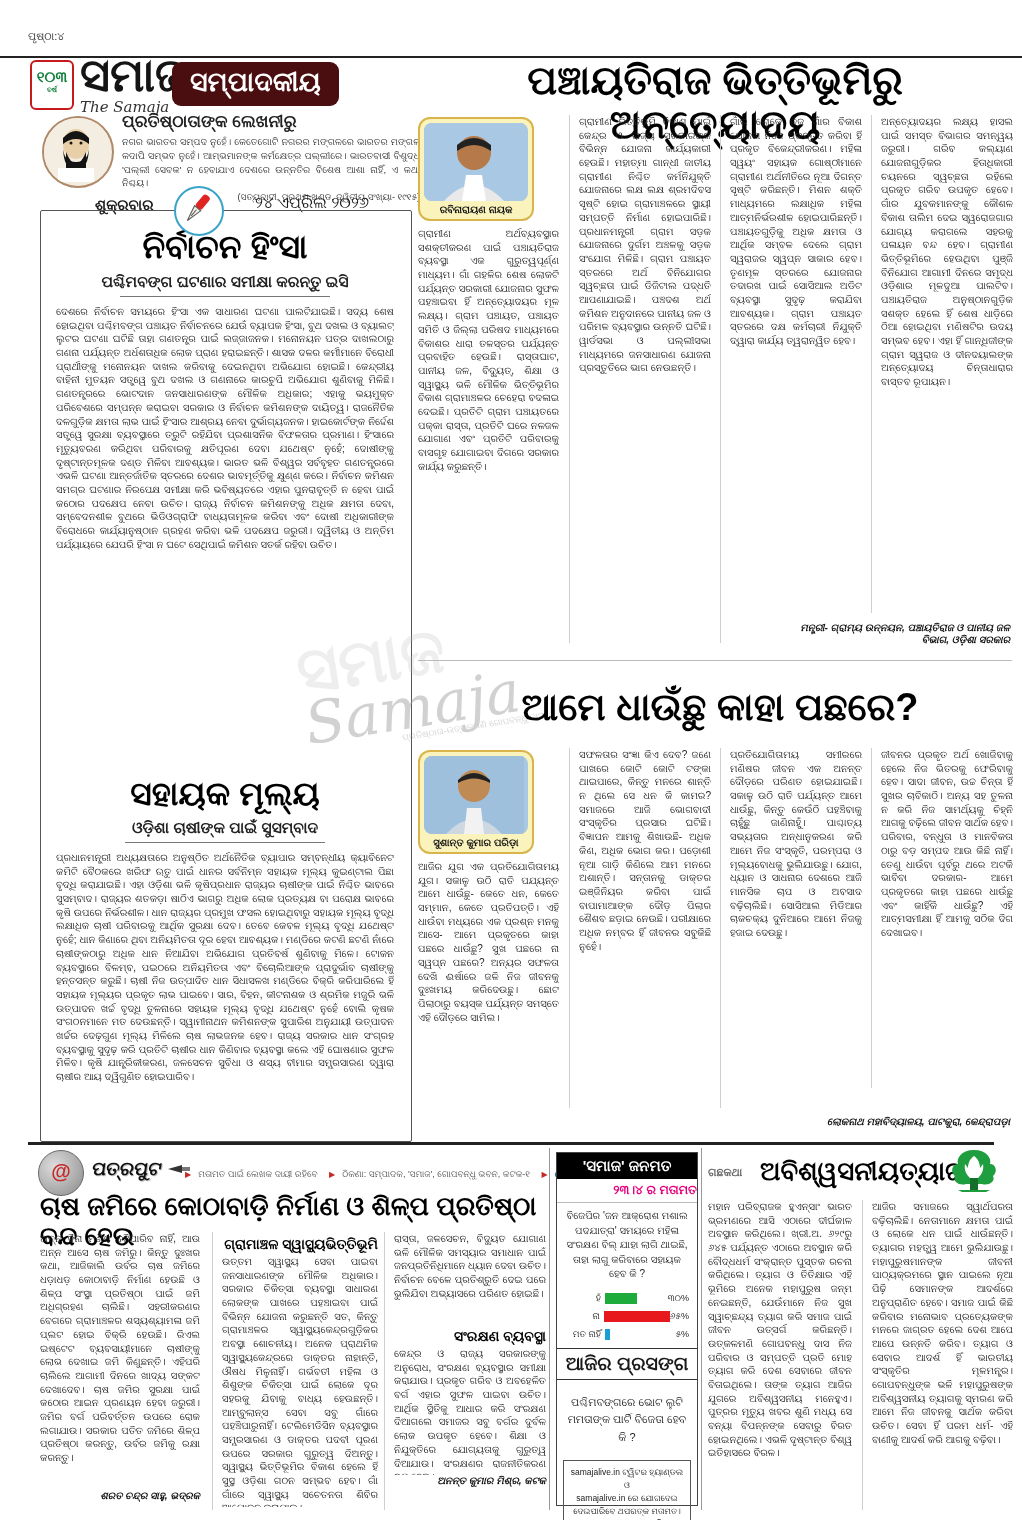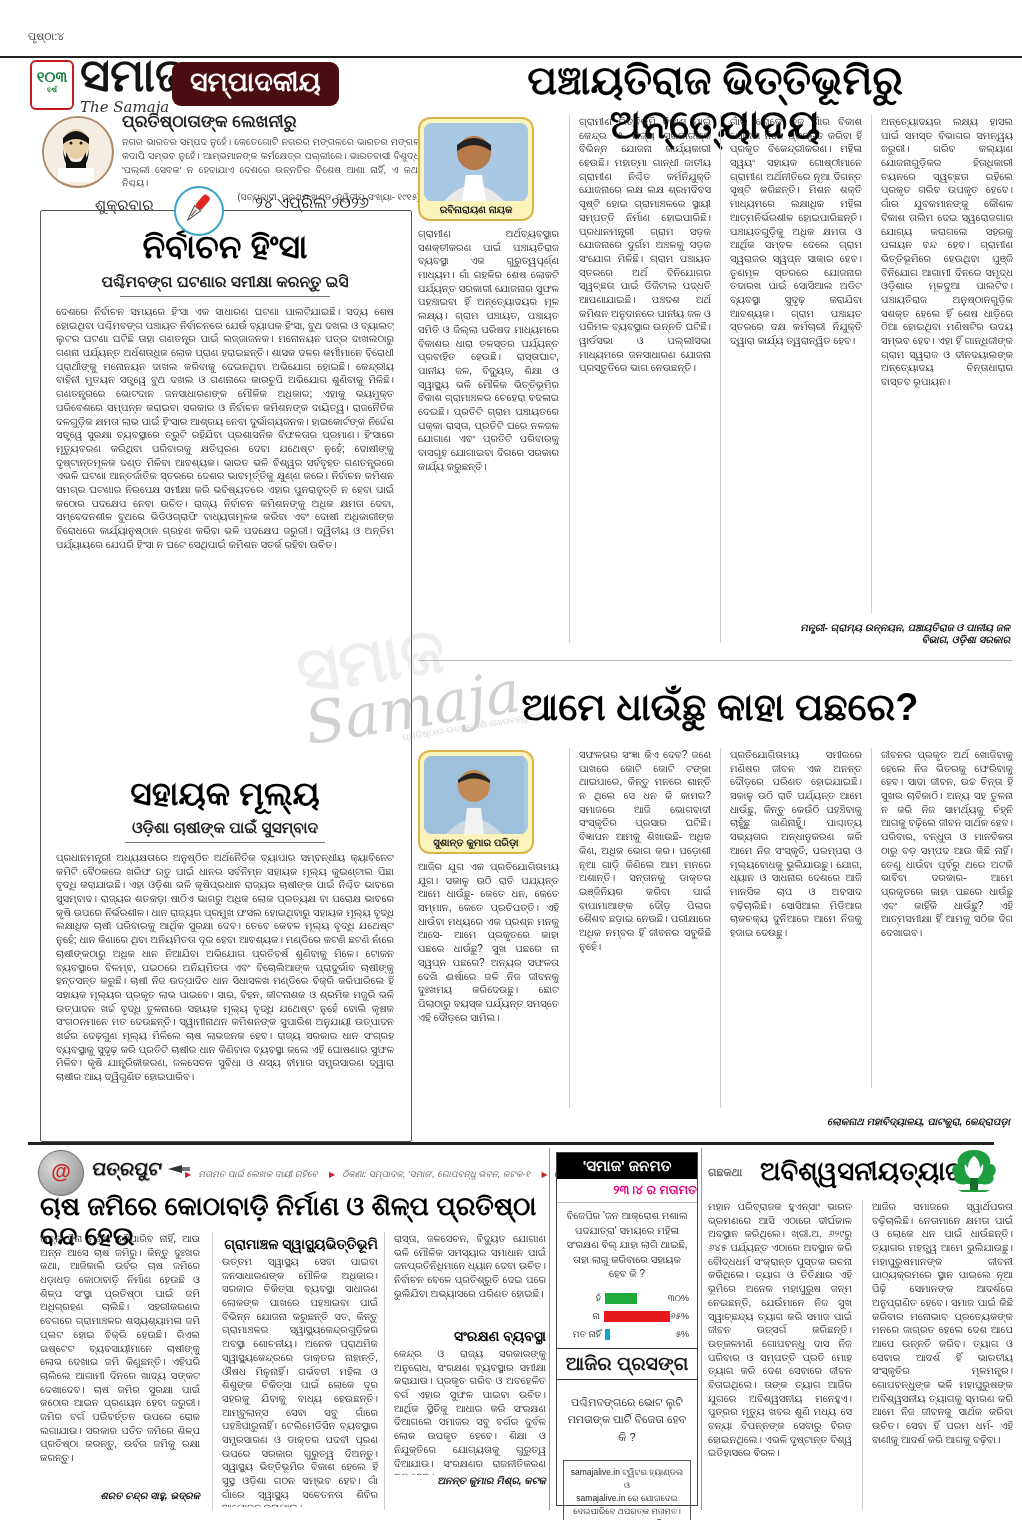--- a/index.html
+++ b/index.html
@@ -35,21 +35,21 @@
   .poll-date{color:#e5007e;font-weight:bold;font-size:12.5px;text-align:right;padding:4px 0;border-bottom:1px solid #bbb;}
   .poll-q{font-size:10px;line-height:1.45;text-align:center;padding:6px 7px;color:#222;}
   .bar-row{display:flex;align-items:center;height:15px;margin:3px 8px;}
   .bar-label{width:36px;font-size:9px;text-align:right;padding-right:4px;color:#222;}
   .bar{height:11px;}
   .bar-val{margin-left:auto;font-size:9px;color:#222;}
   .today-t{font-size:19px;font-weight:bold;text-align:center;border-top:1.4px solid #333;border-bottom:1.4px solid #333;padding:4px 0;margin:6px 0;}
   .today-q{font-size:11px;line-height:1.6;text-align:center;color:#222;padding:8px 6px;}
   .poll-foot{border:1.2px solid #555;margin:6px;font-size:8.5px;line-height:1.5;text-align:center;padding:5px 3px;color:#222;}
   
-  .lt-note{font-size:9px;font-style:italic;color:#555;}
+  .lt-note{font-size:9px;color:#555;}
   .lt-arrow{color:#c62828;font-size:8px;margin:0 7px;}
   .lt-label{font-size:19px;font-weight:bold;transform:skewX(-8deg);display:inline-block;color:#111;text-shadow:1px 1px 0 #bbb;}
   .lt-head{font-size:26px;font-weight:bold;color:#000;}
   .lt-sub{font-size:14px;font-weight:bold;color:#000;margin:4px 0 2px;text-align:right;}
   .rb-label{font-size:11px;font-weight:bold;color:#666;}
   .rb-head{font-size:26px;font-weight:bold;color:#000;}
   .wm{transform:rotate(-9deg);opacity:.45;}
   .wm-script{font-family:"DejaVu Serif",serif;font-style:italic;font-size:58px;color:#9a9a9a;line-height:.8;}
   .wm-or{font-size:64px;font-weight:bold;color:#b5b5b5;opacity:.5;line-height:.9;}
   .wm-sub{font-size:9px;color:#9a9a9a;text-align:center;}
@@ -81,21 +81,21 @@
     <circle cx="27" cy="25" r="1.5" fill="#141414"></circle>
       <circle cx="37" cy="25" r="1.5" fill="#141414"></circle>
   </svg>
 </div>
 <div class="abs" style="left:122px;top:112px;width:298px;">
   <div class="founder-title">ପ୍ରତିଷ୍ଠାତାଙ୍କ ଲେଖନୀରୁ</div>
   <div class="founder-quote" style="margin-top:3px;">ନଗର ଭାରତର ସମ୍ପଦ ନୁହେଁ। କେତେଗୋଟି ନଗରର ମଙ୍ଗଳରେ ଭାରତର ମଙ୍ଗଳ କଦାପି ସମ୍ଭବ ନୁହେଁ। ଆମ୍ଭମାନଙ୍କ କର୍ମକ୍ଷେତ୍ର ପଲ୍ଲୀରେ। ଭାରତବାସୀ ବିଶୁଦ୍ଧ 'ପଲ୍ଲୀ ସେବକ' ନ ହେବାଯାଏ ଦେଶରେ ଉନ୍ନତିର ବିଶେଷ ଆଶା ନାହିଁ, ଏ କଥା ନିଶ୍ଚୟ।</div>
   <div class="founder-src" style="margin-top:2px;">(ସତ୍ୟବାଦୀ, ପ୍ରଥମ ଖଣ୍ଡ, ଦ୍ୱିତୀୟ ସଂଖ୍ୟା- ୧୯୧୫)</div>
 </div>
 
-<div class="abs" style="left:95px;top:196px;font-size:15px;font-weight:normal;">ଶୁକ୍ରବାର</div>
+<div class="abs" style="left:95px;top:196px;font-size:15px;font-weight:bold;">ଶୁକ୍ରବାର</div>
 <div class="abs" style="left:255px;top:194px;font-size:16px;font-weight:normal;">୨୪ ଏପ୍ରିଲ ୨୦୨୬</div>
 <div class="abs" style="left:174px;top:186px;width:46px;height:46px;border-radius:50%;border:2px solid #3aa4c8;background:#fff;z-index:5;">
   <svg width="42" height="42" viewBox="0 0 42 42">
     <g transform="rotate(40 21 21)">
       <rect x="17" y="4" width="8" height="16" rx="3" fill="#e02424"></rect>
       <path d="M17 20 L25 20 L21 36 Z" fill="#f5f0e6" stroke="#555" stroke-width="1"></path>
       <line x1="21" y1="22" x2="21" y2="30" stroke="#555" stroke-width="1"></line>
     </g>
   </svg>
 </div>

